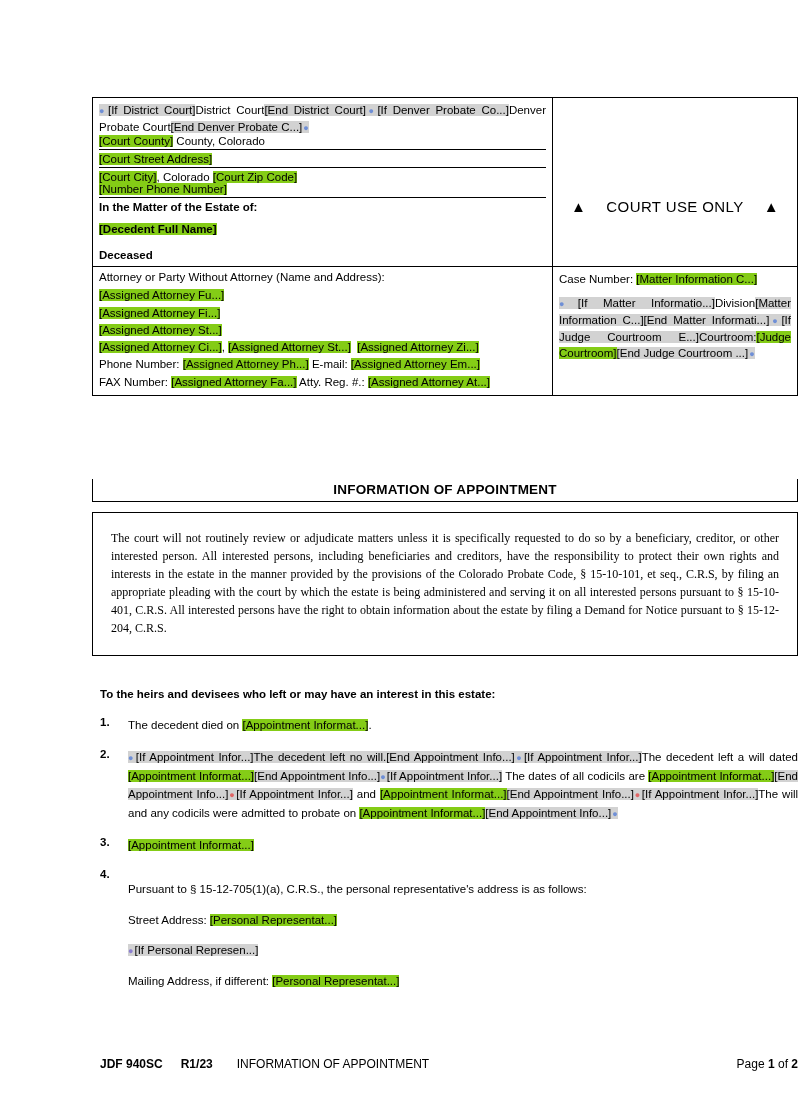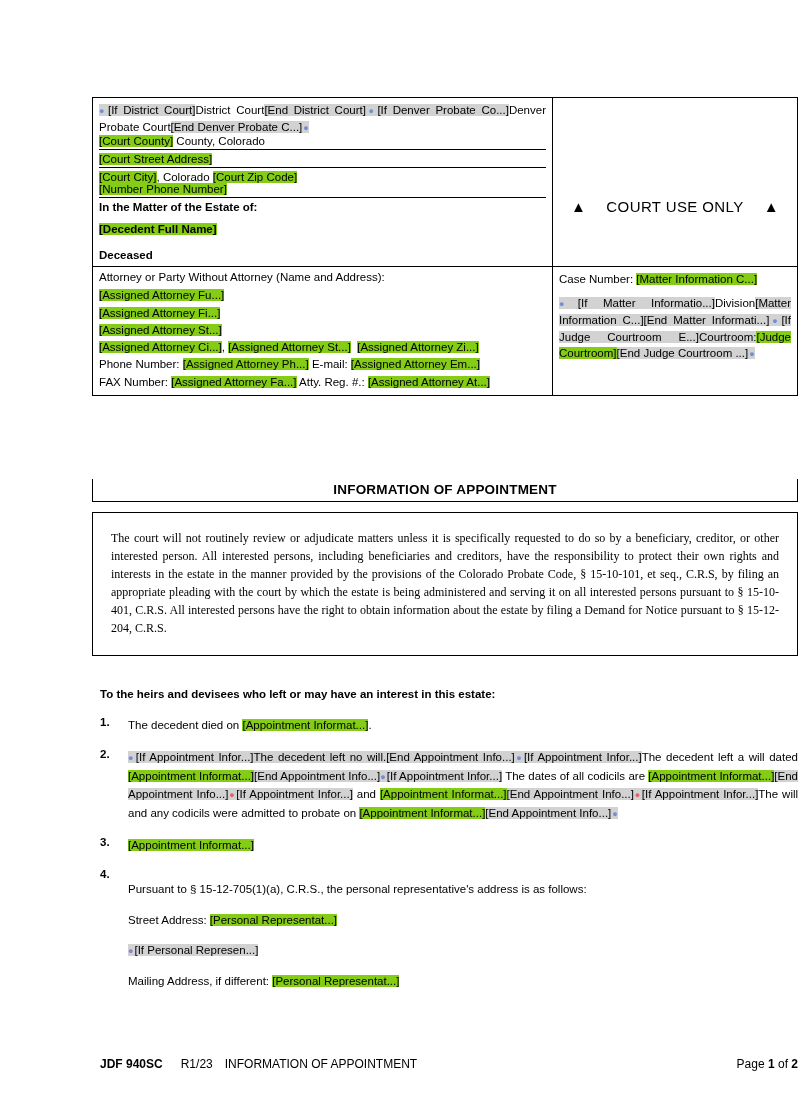--- a/index.html
+++ b/index.html
@@ -211,22 +211,22 @@
     width: 698px;
     font-size: 12px;
     display: flex;
     align-items: baseline;
   }
   .footer .jdf {
     font-weight: bold;
     margin-right: 18px;
   }
   .footer .rev {
-    font-weight: normal;
-    margin-right: 12px;
+    font-weight: bold;
+    margin-right: 24px;
   }
   .footer .ftitle {
     flex: 1;
   }
   .footer .pageno {
     text-align: right;
   }
 </style>
 </head>
 <body>

